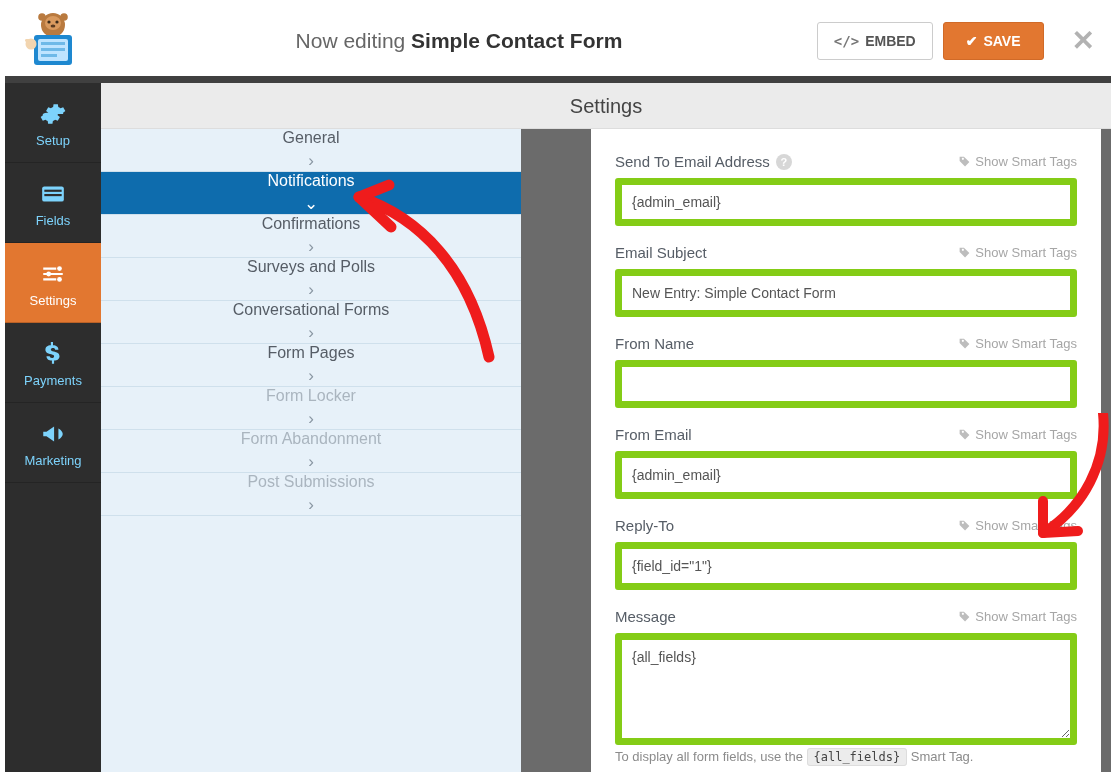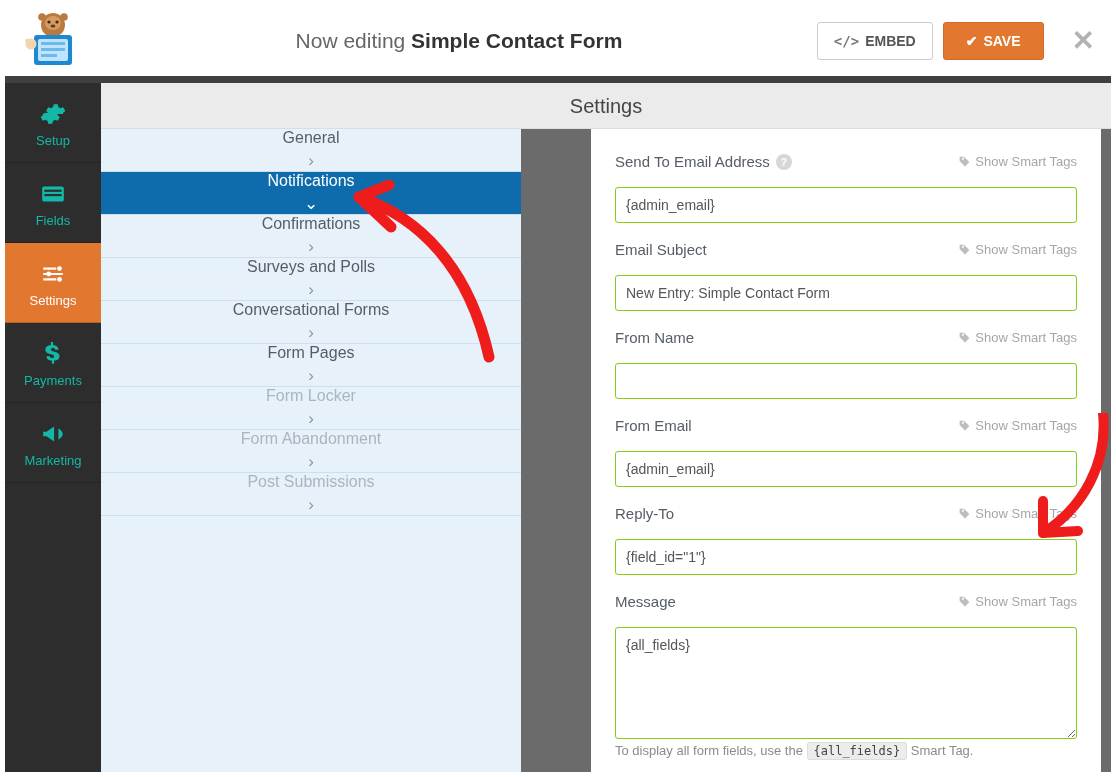--- a/index.html
+++ b/index.html
@@ -14,21 +14,21 @@
 .title-wrap { flex: 1; text-align: center; font-size: 21px; color: #444; }
 .title-wrap .light { font-weight: 300; color: #666; }
 .title-wrap .bold { font-weight: 700; color: #333; }
 .btn-embed { border: 1px solid #ccc; background: #fff; color: #555; font-weight: 600; font-size: 14px; padding: 10px 16px; border-radius: 3px; cursor: pointer; display: inline-flex; align-items: center; gap: 6px; margin-right: 10px; }
 .btn-save { background: #e27730; border: 1px solid #d06a28; color: #fff; font-weight: 700; font-size: 14px; padding: 10px 22px; border-radius: 3px; cursor: pointer; display: inline-flex; align-items: center; gap: 6px; }
 .close-x { color: #b2b2b2; font-size: 28px; margin-left: 28px; cursor: pointer; font-weight: 700; }
 
 
 .body { display: flex; height: calc(777px - 78px - 10px); }
 .sidebar { width: 96px; background: #2d2d2d; display: flex; flex-direction: column; }
-.side-item { color: #14b8a6; text-align: center; padding: 18px 4px 14px; font-size: 13px; cursor: pointer; border-bottom: 1px solid rgba(0,0,0,.18); }
+.side-item { color: #7dd3fc; text-align: center; padding: 18px 4px 14px; font-size: 13px; cursor: pointer; border-bottom: 1px solid rgba(0,0,0,.18); }
 .side-item.active { background: #e27730; color: #fff; }
 .side-item svg { width: 26px; height: 26px; display: block; margin: 0 auto 6px; fill: currentColor; }
 
 .main { flex: 1; background: #6b6b6b; position: relative; }
 .subheader { background: #ebebeb; color: #444; text-align: center; font-size: 20px; height: 46px; line-height: 46px; border-bottom: 1px solid #ddd; }
 
 .panels { display: flex; height: calc(100% - 46px); }
 
 
 .settings-list { width: 420px; background: #e7f1f9; }
@@ -41,21 +41,21 @@
 
 .right-wrap { flex: 1; display: flex; }
 .gap { width: 70px; }
 .form-panel { flex: 1; background: #fff; margin-right: 10px; padding: 24px 24px 16px 24px; overflow: hidden; }
 .field { margin-bottom: 18px; }
 .field-head { display: flex; align-items: center; justify-content: space-between; margin-bottom: 8px; }
 .field-label { color: #565d66; font-size: 15px; display: inline-flex; align-items: center; gap: 6px; }
 .help-dot { width: 16px; height: 16px; border-radius: 50%; background: #d7d7d7; color: #fff; font-size: 11px; display: inline-flex; align-items: center; justify-content: center; font-weight: 700; }
 .smart { color: #a6a6a6; font-size: 13px; display: inline-flex; align-items: center; gap: 4px; cursor: pointer; }
 .smart svg { width: 13px; height: 13px; fill: #bdbdbd; }
-input.txt, textarea.txt { width: 100%; border: 1px solid #84cc16; border-radius: 3px; padding: 9px 10px; font-size: 14px; color: #555; font-family: inherit; margin-top: 9px; }
+input.txt, textarea.txt { width: 100%; border: 7px solid #84cc16; border-radius: 3px; padding: 9px 10px; font-size: 14px; color: #555; font-family: inherit; }
 textarea.txt { height: 112px; resize: both; }
 .hint { color: #8b8b8b; font-size: 13px; }
 .code-chip { background: #ececec; border: 1px solid #ddd; padding: 1px 6px; border-radius: 3px; font-family: Consolas, monospace; font-size: 12px; color: #444; }
 
 
 .anno { position: absolute; pointer-events: none; }
 </style>
 </head>
 <body>
 

